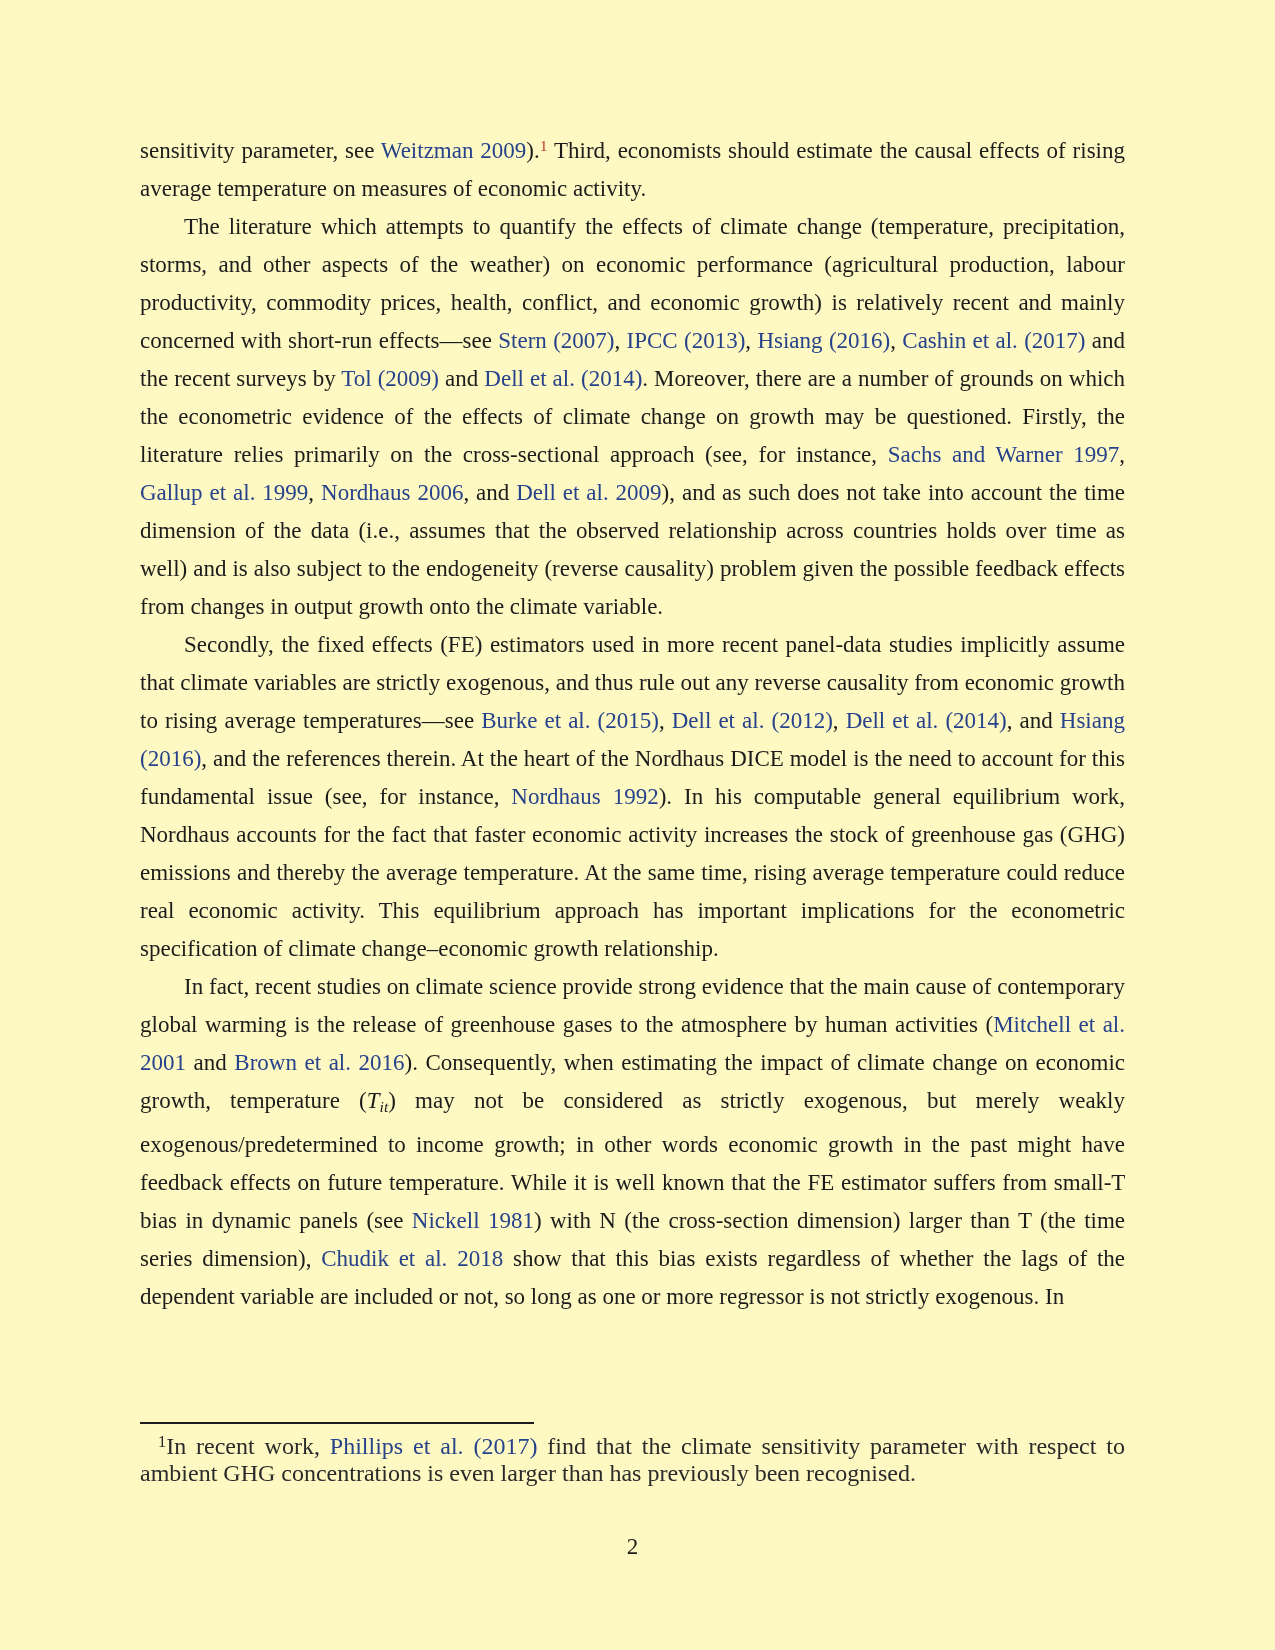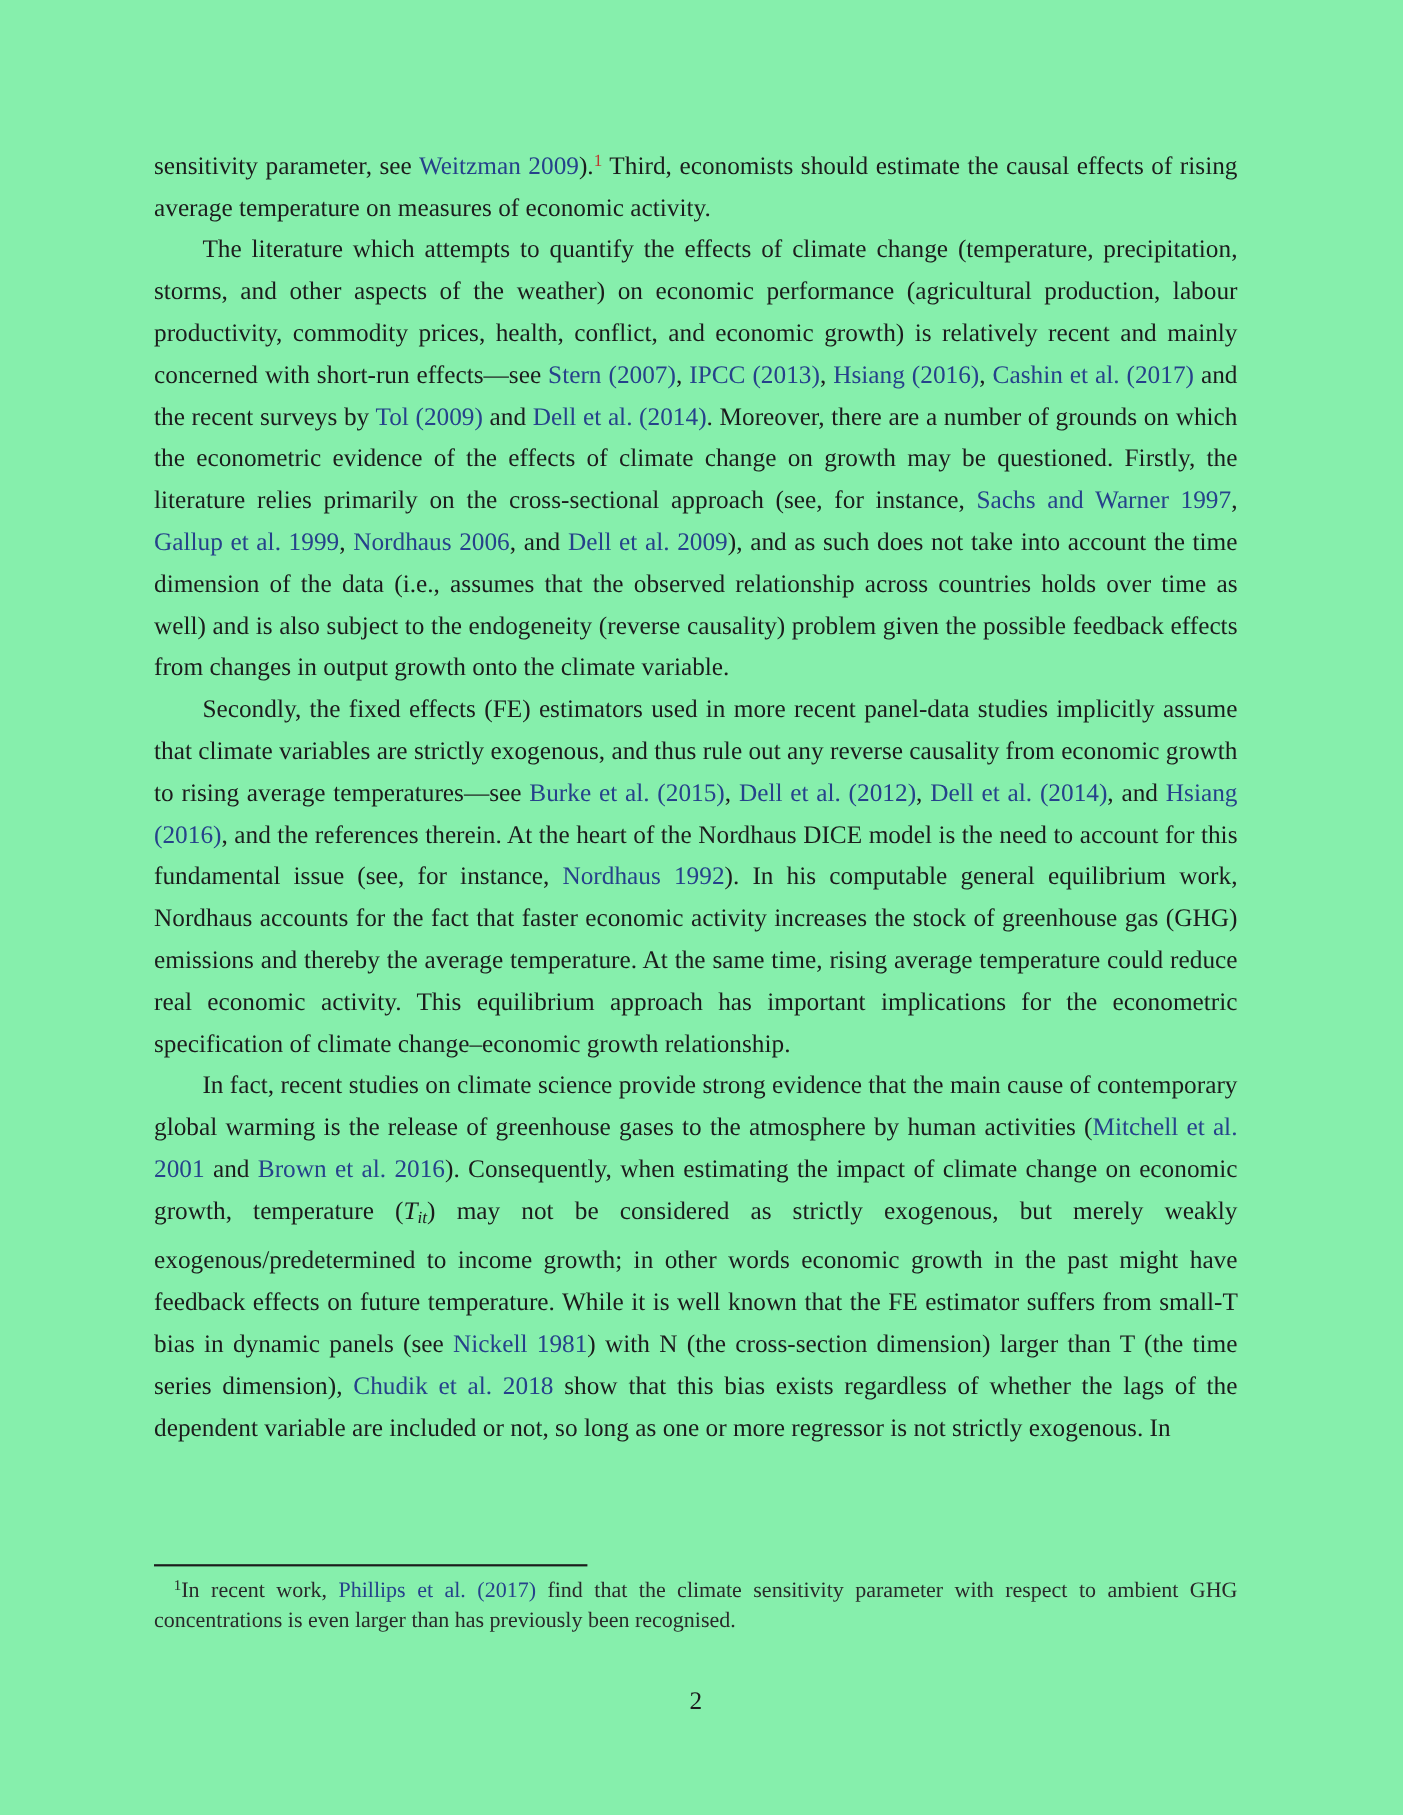--- a/index.html
+++ b/index.html
@@ -5,21 +5,21 @@
   html, body {
     margin: 0;
     padding: 0;
     background: #ffffff;
   }
   .page {
     position: relative;
     width: 1275px;
     height: 1650px;
     margin: 0 auto;
-    background: #86efac;
+    background: #fef9c3;
     box-sizing: border-box;
     padding: 132px 150px 0 140px;
     font-family: "Liberation Serif", "DejaVu Serif", serif;
     color: #1c1c1c;
     overflow: hidden;
   }
   .body-text {
     width: 985px;
     font-size: 23px;
     line-height: 38px;
@@ -57,21 +57,21 @@
     left: 140px;
     top: 1422px;
     width: 985px;
   }
   .footnote-rule {
     width: 394px;
     border-top: 2px solid #1c1c1c;
     margin-bottom: 9px;
   }
   .footnote {
-    font-size: 20px;
+    font-size: 24px;
     line-height: 27px;
     text-align: justify;
     text-indent: 18px;
     color: #2a2a2a;
   }
   .page-number {
     position: absolute;
     left: 140px;
     top: 1534px;
     width: 985px;

